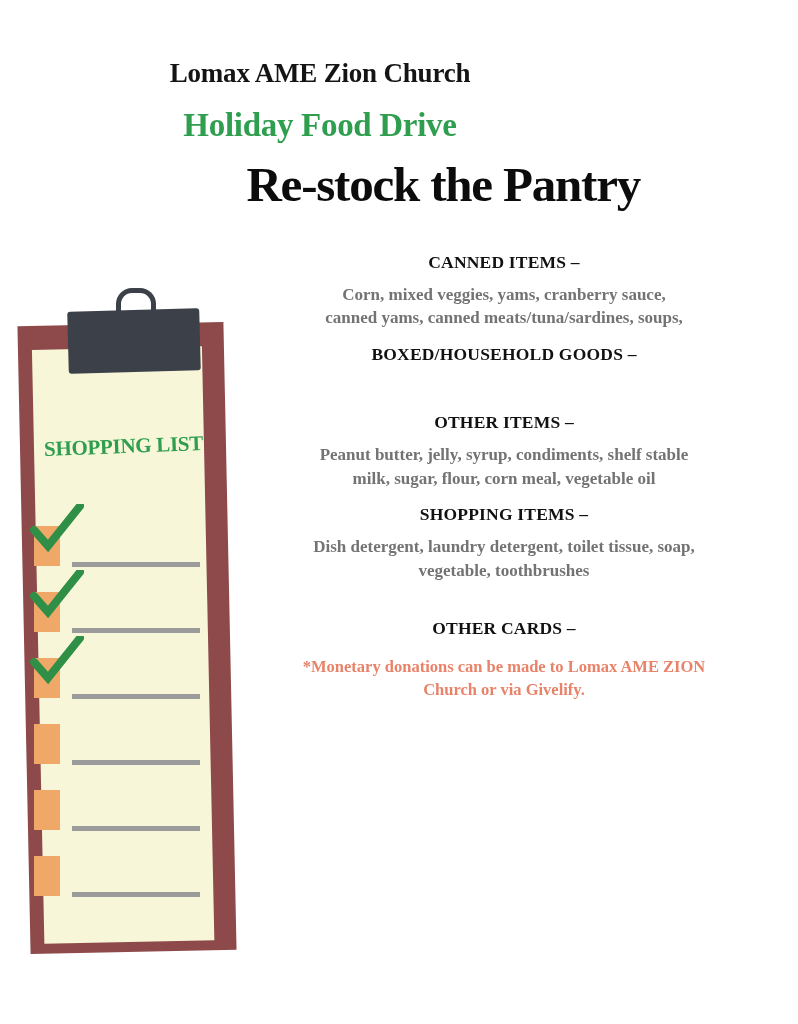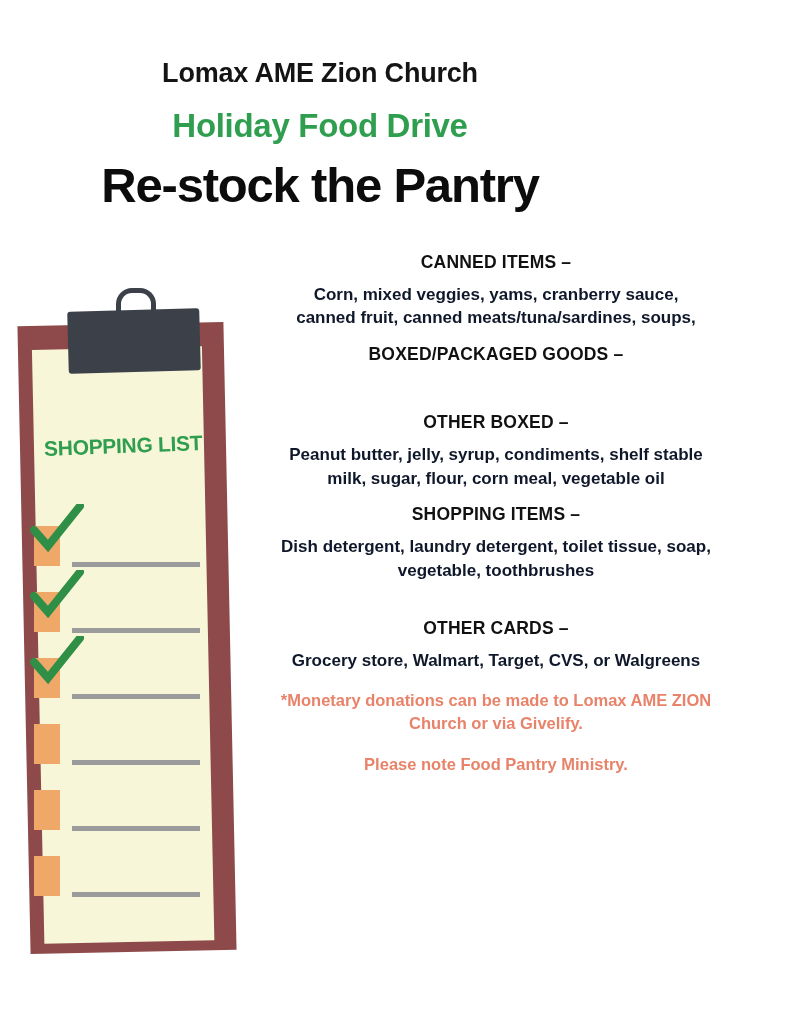--- a/index.html
+++ b/index.html
@@ -13,20 +13,21 @@
     overflow: hidden;
     font-family: "Liberation Sans", sans-serif;
     color: #111111;
     position: relative;
   }
 
   .flyer {
     position: relative;
     width: 640px;
     height: 1024px;
+    font-family: Liberation Serif, serif;
   }
 
   
   .header-block {
     padding-top: 58px;
     text-align: center;
   }
   .org-name {
     font-size: 27px;
     font-weight: bold;
@@ -40,41 +41,42 @@
     color: #2f9e4f;
     margin: 0 0 12px 0;
     letter-spacing: -0.3px;
   }
   .main-title {
     font-size: 49px;
     font-weight: bold;
     color: #0c0c0c;
     margin: 0;
     letter-spacing: -1.2px;
+    text-align: right;
   }
 
   
   .content {
     position: absolute;
-    left: 212px;
+    left: 220px;
     top: 252px;
     width: 568px;
     text-align: center;
   }
   .cat-head {
     font-size: 17.5px;
     font-weight: bold;
     color: #111111;
     letter-spacing: 0.2px;
     margin: 0 0 10px 0;
   }
   .cat-body {
     font-size: 17px;
     font-weight: bold;
-    color: #0f172a;
+    color: #737373;
     line-height: 1.38;
     margin: 0 0 14px 0;
   }
   .cat-body.narrow { padding: 0 18px; }
   .spacer { height: 22px; }
 
   .note {
     font-size: 16.5px;
     font-weight: bold;
     color: #e8836a;
@@ -231,57 +233,53 @@
       </div>
     </div>
   </div>
 
   <div class="content">
 
     <div>
       <div class="cat-head">CANNED ITEMS –</div>
       <div class="cat-body narrow">
         <span>Corn, mixed veggies, yams, cranberry sauce,</span><br>
-        <span>canned fruit, canned meats/tuna/sardines, soups,</span><br>
-      </div>
-    </div>
-
-    <div>
-      <div class="cat-head">BOXED/PACKAGED GOODS –</div>
+        <span>canned yams, canned meats/tuna/sardines, soups,</span><br>
+      </div>
+    </div>
+
+    <div>
+      <div class="cat-head">BOXED/HOUSEHOLD GOODS –</div>
       <div class="cat-body">
         <br>
       </div>
     </div>
 
     <div>
-      <div class="cat-head">OTHER BOXED –</div>
+      <div class="cat-head">OTHER ITEMS –</div>
       <div class="cat-body">
         <span>Peanut butter, jelly, syrup, condiments, shelf stable</span><br>
         <span>milk, sugar, flour, corn meal, vegetable oil</span>
       </div>
     </div>
 
     <div>
       <div class="cat-head">SHOPPING ITEMS –</div>
       <div class="cat-body">
         <span>Dish detergent, laundry detergent, toilet tissue, soap,</span><br>
         <span>vegetable, toothbrushes</span>
       </div>
     </div>
 
     <div class="spacer"></div>
 
     <div>
       <div class="cat-head">OTHER CARDS –</div>
-      <div class="cat-body">
-        <span>Grocery store, Walmart, Target, CVS, or Walgreens</span>
-      </div>
     </div>
 
     <div class="note">
       <span>*Monetary donations can be made to Lomax AME ZION</span><br>
       <span>Church or via Givelify.</span>
     </div>
 
-    <div class="note second">Please note Food Pantry Ministry.</div>
 
   </div>
 </div>
 
 </body></html>

